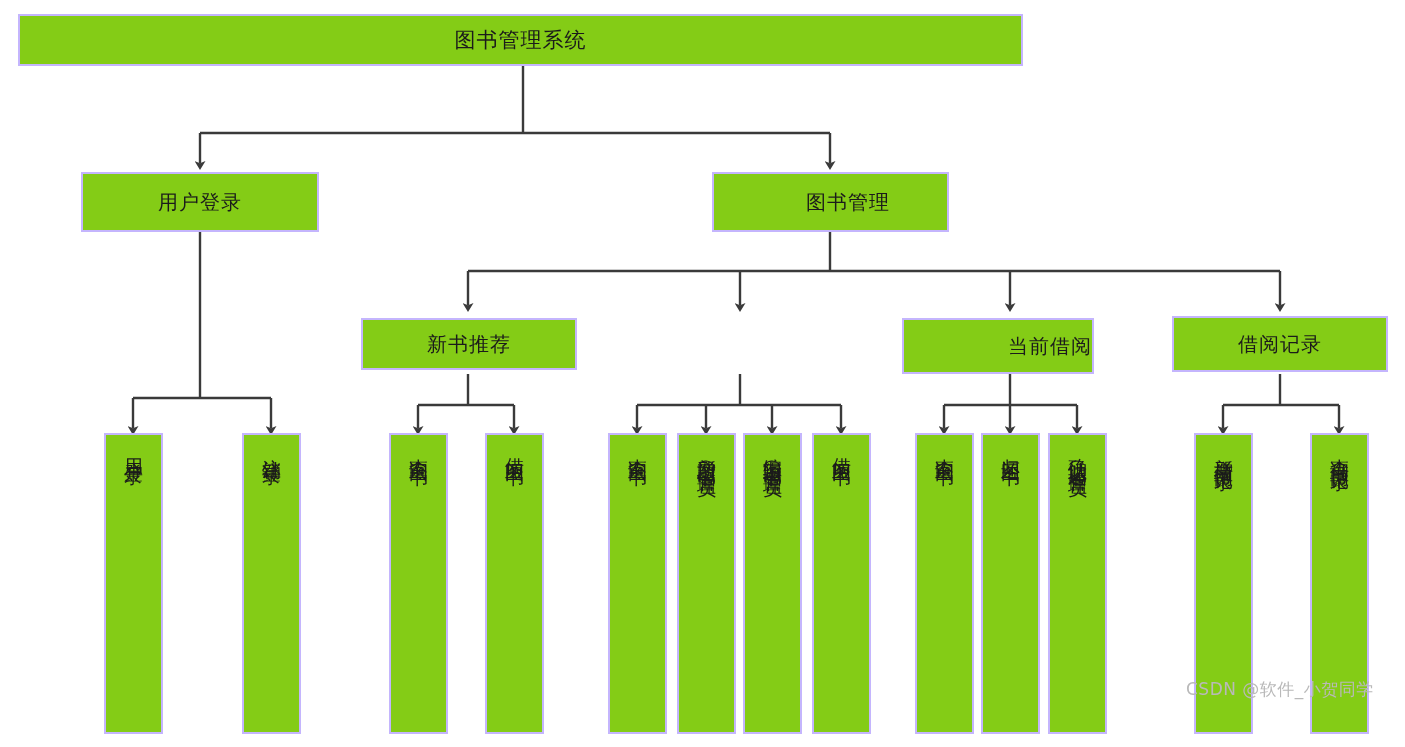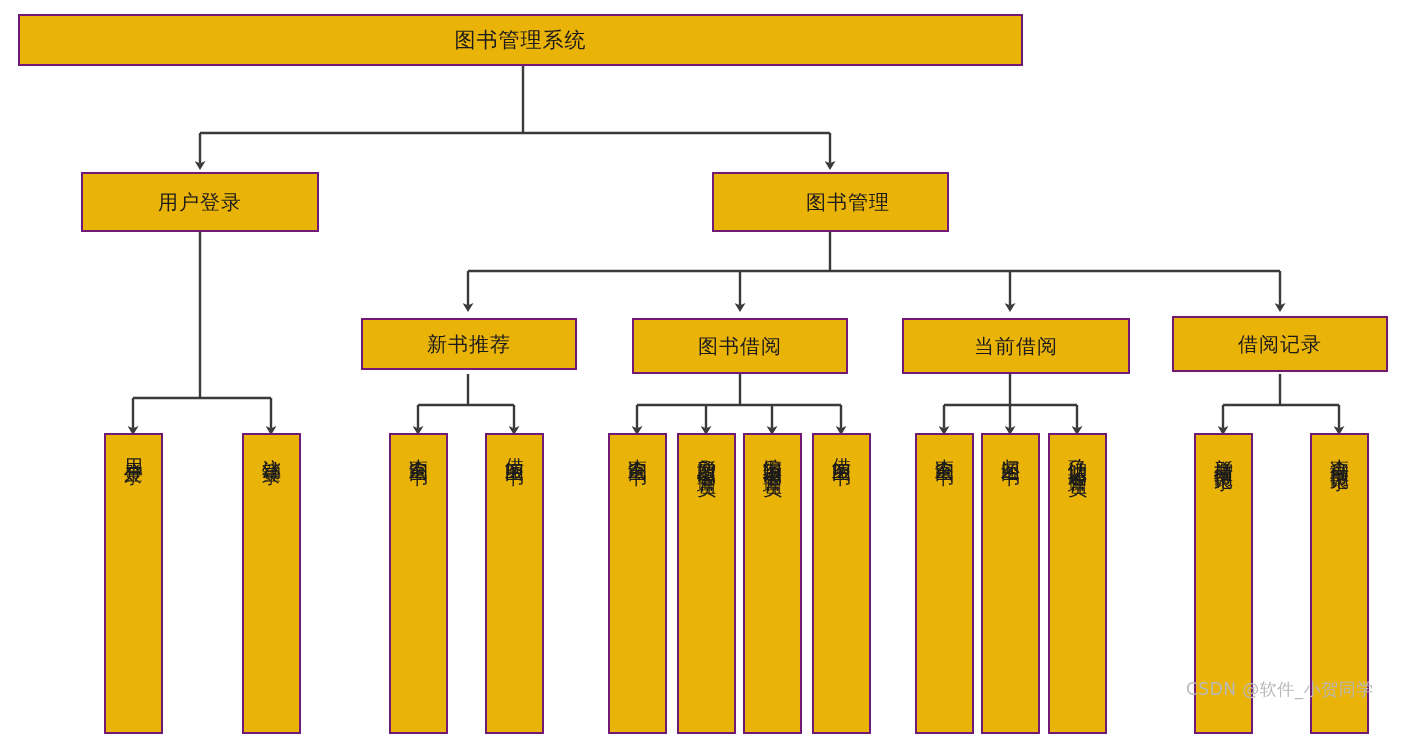--- a/index.html
+++ b/index.html
@@ -22,22 +22,22 @@
     position: absolute;
     left: 0;
     top: 0;
     width: 1405px;
     height: 747px;
     pointer-events: none;
   }
   .node {
     position: absolute;
     box-sizing: border-box;
-    background: #eab308;
-    border: 2px solid #701a75;
+    background: #84cc16;
+    border: 2px solid #c4b5fd;
     display: flex;
     align-items: center;
     justify-content: center;
     color: #1b1b1b;
   }
   .node.root {
     font-size: 21px;
     letter-spacing: 1px;
   }
   .node.branch {
@@ -131,24 +131,21 @@
   <div class="node branch" style="left:81px; top:172px; width:238px; height:60px;">
     <span class="hlabel">用户登录</span>
   </div>
   <div class="node branch" style="left:712px; top:172px; width:237px; height:60px;padding-left:35px;">
     <span class="hlabel">图书管理</span>
   </div>
 
   <div class="node branch" style="left:361px; top:318px; width:216px; height:52px;">
     <span class="hlabel">新书推荐</span>
   </div>
-  <div class="node branch" style="left:632px; top:318px; width:216px; height:56px;">
-    <span class="hlabel">图书借阅</span>
-  </div>
-  <div class="node branch" style="left:902px; top:318px; width:228px; height:56px;">
+  <div class="node branch" style="left:902px; top:318px; width:192px; height:56px;justify-content:flex-end;">
     <span class="hlabel">当前借阅</span>
   </div>
   <div class="node branch" style="left:1172px; top:316px; width:216px; height:56px;">
     <span class="hlabel">借阅记录</span>
   </div>
 
   <div class="node leaf" style="left:104px; top:433px; width:59px; height:301px;">
     <span class="vlabel">用户登录</span>
   </div>
   <div class="node leaf" style="left:242px; top:433px; width:59px; height:301px;">

